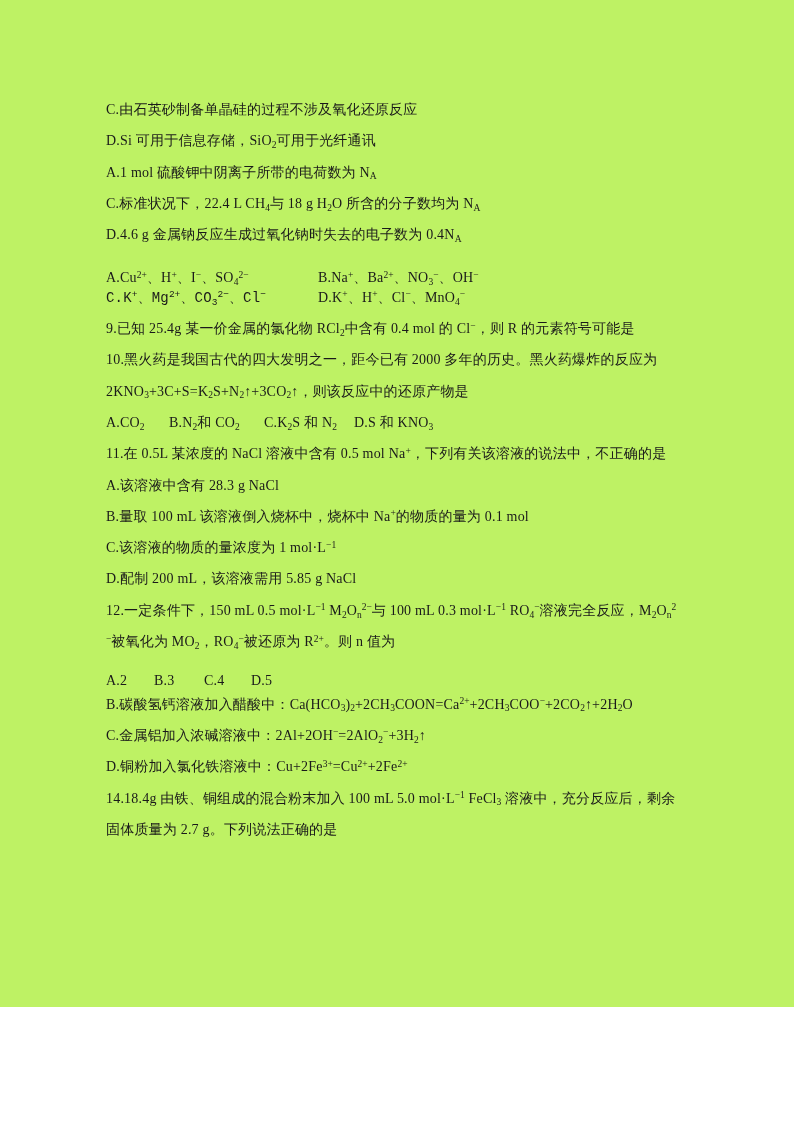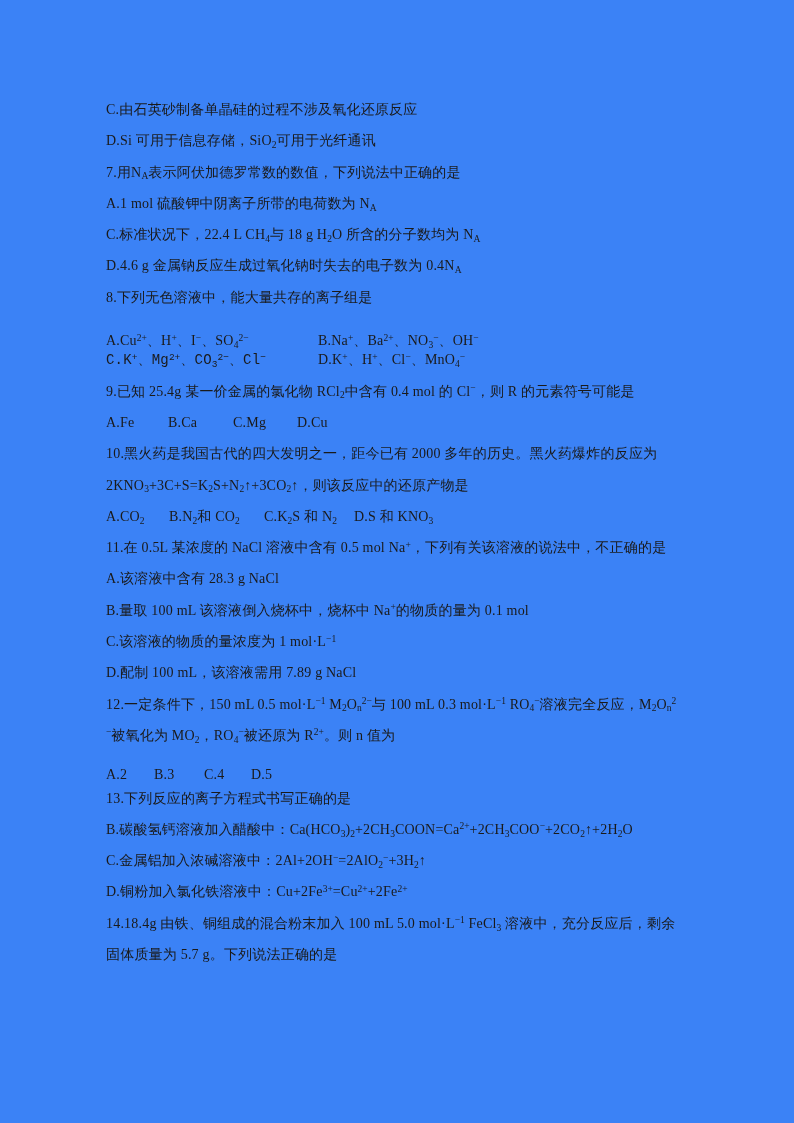--- a/index.html
+++ b/index.html
@@ -9,22 +9,22 @@
   }
   body {
     width: 794px;
     height: 1123px;
     overflow: hidden;
     font-family: "Liberation Serif", "DejaVu Serif", serif;
   }
   .page {
     position: relative;
     width: 794px;
-    height: 1123px;
-    background: #3b82f6;
+    height: 1007px;
+    background: #bef264;
     box-sizing: border-box;
     padding: 94px 60px 0 106px;
     color: #1a1a1a;
   }
   .doc-body {
     width: 640px;
   }
   .line {
     height: 31.3px;
     line-height: 31.3px;
@@ -48,40 +48,36 @@
   .sup { top: -4.5px; }
   .sub { top: 2.8px; }
 </style>
 </head>
 <body>
 
 <div class="page">
   <div class="doc-body">
       <div class="line"><span class="seg">C.由石英砂制备单晶硅的过程不涉及氧化还原反应</span></div>
       <div class="line"><span class="seg">D.Si 可用于信息存储，SiO<span class="sub">2</span>可用于光纤通讯</span></div>
-      <div class="line"><span class="seg">7.用N<span class="sub">A</span>表示阿伏加德罗常数的数值，下列说法中正确的是</span></div>
       <div class="line"><span class="seg">A.1 mol 硫酸钾中阴离子所带的电荷数为 N<span class="sub">A</span></span></div>
       <div class="line"><span class="seg">C.标准状况下，22.4 L CH<span class="sub">4</span>与 18 g H<span class="sub">2</span>O 所含的分子数均为 N<span class="sub">A</span></span></div>
       <div class="line"><span class="seg">D.4.6 g 金属钠反应生成过氧化钠时失去的电子数为 0.4N<span class="sub">A</span></span></div>
-      <div class="line"><span class="seg">8.下列无色溶液中，能大量共存的离子组是</span></div>
       <div class="line"><span class="seg col" style="min-width: 212px; margin-top: 12px;">A.Cu<span class="sup">2+</span>、H<span class="sup">+</span>、I<span class="sup">−</span>、SO<span class="sub">4</span><span class="sup">2−</span></span><span class="seg">B.Na<span class="sup">+</span>、Ba<span class="sup">2+</span>、NO<span class="sub">3</span><span class="sup">−</span>、OH<span class="sup">−</span></span></div>
       <div class="line"><span class="seg col" style="min-width: 212px; font-family: Liberation Mono, monospace;">C.K<span class="sup">+</span>、Mg<span class="sup">2+</span>、CO<span class="sub">3</span><span class="sup">2−</span>、Cl<span class="sup">−</span></span><span class="seg">D.K<span class="sup">+</span>、H<span class="sup">+</span>、Cl<span class="sup">−</span>、MnO<span class="sub">4</span><span class="sup">−</span></span></div>
       <div class="line"><span class="seg">9.已知 25.4g 某一价金属的氯化物 RCl<span class="sub">2</span>中含有 0.4 mol 的 Cl<span class="sup">−</span>，则 R 的元素符号可能是</span></div>
-      <div class="line"><span class="seg col" style="min-width: 62px;">A.Fe</span><span class="seg col" style="min-width: 65px;">B.Ca</span><span class="seg col" style="min-width: 64px;">C.Mg</span><span class="seg">D.Cu</span></div>
       <div class="line"><span class="seg">10.黑火药是我国古代的四大发明之一，距今已有 2000 多年的历史。黑火药爆炸的反应为</span></div>
       <div class="line"><span class="seg">2KNO<span class="sub">3</span>+3C+S=K<span class="sub">2</span>S+N<span class="sub">2</span>↑+3CO<span class="sub">2</span>↑，则该反应中的还原产物是</span></div>
       <div class="line"><span class="seg col" style="min-width: 63px;">A.CO<span class="sub">2</span></span><span class="seg col" style="min-width: 95px;">B.N<span class="sub">2</span>和 CO<span class="sub">2</span></span><span class="seg col" style="min-width: 90px;">C.K<span class="sub">2</span>S 和 N<span class="sub">2</span></span><span class="seg">D.S 和 KNO<span class="sub">3</span></span></div>
       <div class="line"><span class="seg">11.在 0.5L 某浓度的 NaCl 溶液中含有 0.5 mol Na<span class="sup">+</span>，下列有关该溶液的说法中，不正确的是</span></div>
       <div class="line"><span class="seg">A.该溶液中含有 28.3 g NaCl</span></div>
       <div class="line"><span class="seg">B.量取 100 mL 该溶液倒入烧杯中，烧杯中 Na<span class="sup">+</span>的物质的量为 0.1 mol</span></div>
       <div class="line"><span class="seg">C.该溶液的物质的量浓度为 1 mol·L<span class="sup">−1</span></span></div>
-      <div class="line"><span class="seg">D.配制 100 mL，该溶液需用 7.89 g NaCl</span></div>
+      <div class="line"><span class="seg">D.配制 200 mL，该溶液需用 5.85 g NaCl</span></div>
       <div class="line"><span class="seg">12.一定条件下，150 mL 0.5 mol·L<span class="sup">−1</span> M<span class="sub">2</span>O<span class="sub">n</span><span class="sup">2−</span>与 100 mL 0.3 mol·L<span class="sup">−1</span> RO<span class="sub">4</span><span class="sup">−</span>溶液完全反应，M<span class="sub">2</span>O<span class="sub">n</span><span class="sup">2</span></span></div>
       <div class="line"><span class="seg"><span class="sup">−</span>被氧化为 MO<span class="sub">2</span>，RO<span class="sub">4</span><span class="sup">−</span>被还原为 R<span class="sup">2+</span>。则 n 值为</span></div>
       <div class="line"><span class="seg col" style="min-width: 48px; margin-top: 8px;">A.2</span><span class="seg col" style="min-width: 50px;">B.3</span><span class="seg col" style="min-width: 47px;">C.4</span><span class="seg">D.5</span></div>
-      <div class="line"><span class="seg">13.下列反应的离子方程式书写正确的是</span></div>
       <div class="line"><span class="seg">B.碳酸氢钙溶液加入醋酸中：Ca(HCO<span class="sub">3</span>)<span class="sub">2</span>+2CH<span class="sub">3</span>COON=Ca<span class="sup">2+</span>+2CH<span class="sub">3</span>COO<span class="sup">−</span>+2CO<span class="sub">2</span>↑+2H<span class="sub">2</span>O</span></div>
       <div class="line"><span class="seg">C.金属铝加入浓碱溶液中：2Al+2OH<span class="sup">−</span>=2AlO<span class="sub">2</span><span class="sup">−</span>+3H<span class="sub">2</span>↑</span></div>
       <div class="line"><span class="seg">D.铜粉加入氯化铁溶液中：Cu+2Fe<span class="sup">3+</span>=Cu<span class="sup">2+</span>+2Fe<span class="sup">2+</span></span></div>
       <div class="line"><span class="seg">14.18.4g 由铁、铜组成的混合粉末加入 100 mL 5.0 mol·L<span class="sup">−1</span> FeCl<span class="sub">3</span> 溶液中，充分反应后，剩余</span></div>
-      <div class="line"><span class="seg">固体质量为 5.7 g。下列说法正确的是</span></div>
+      <div class="line"><span class="seg">固体质量为 2.7 g。下列说法正确的是</span></div>
     </div>
 </div>
 
 </body></html>

